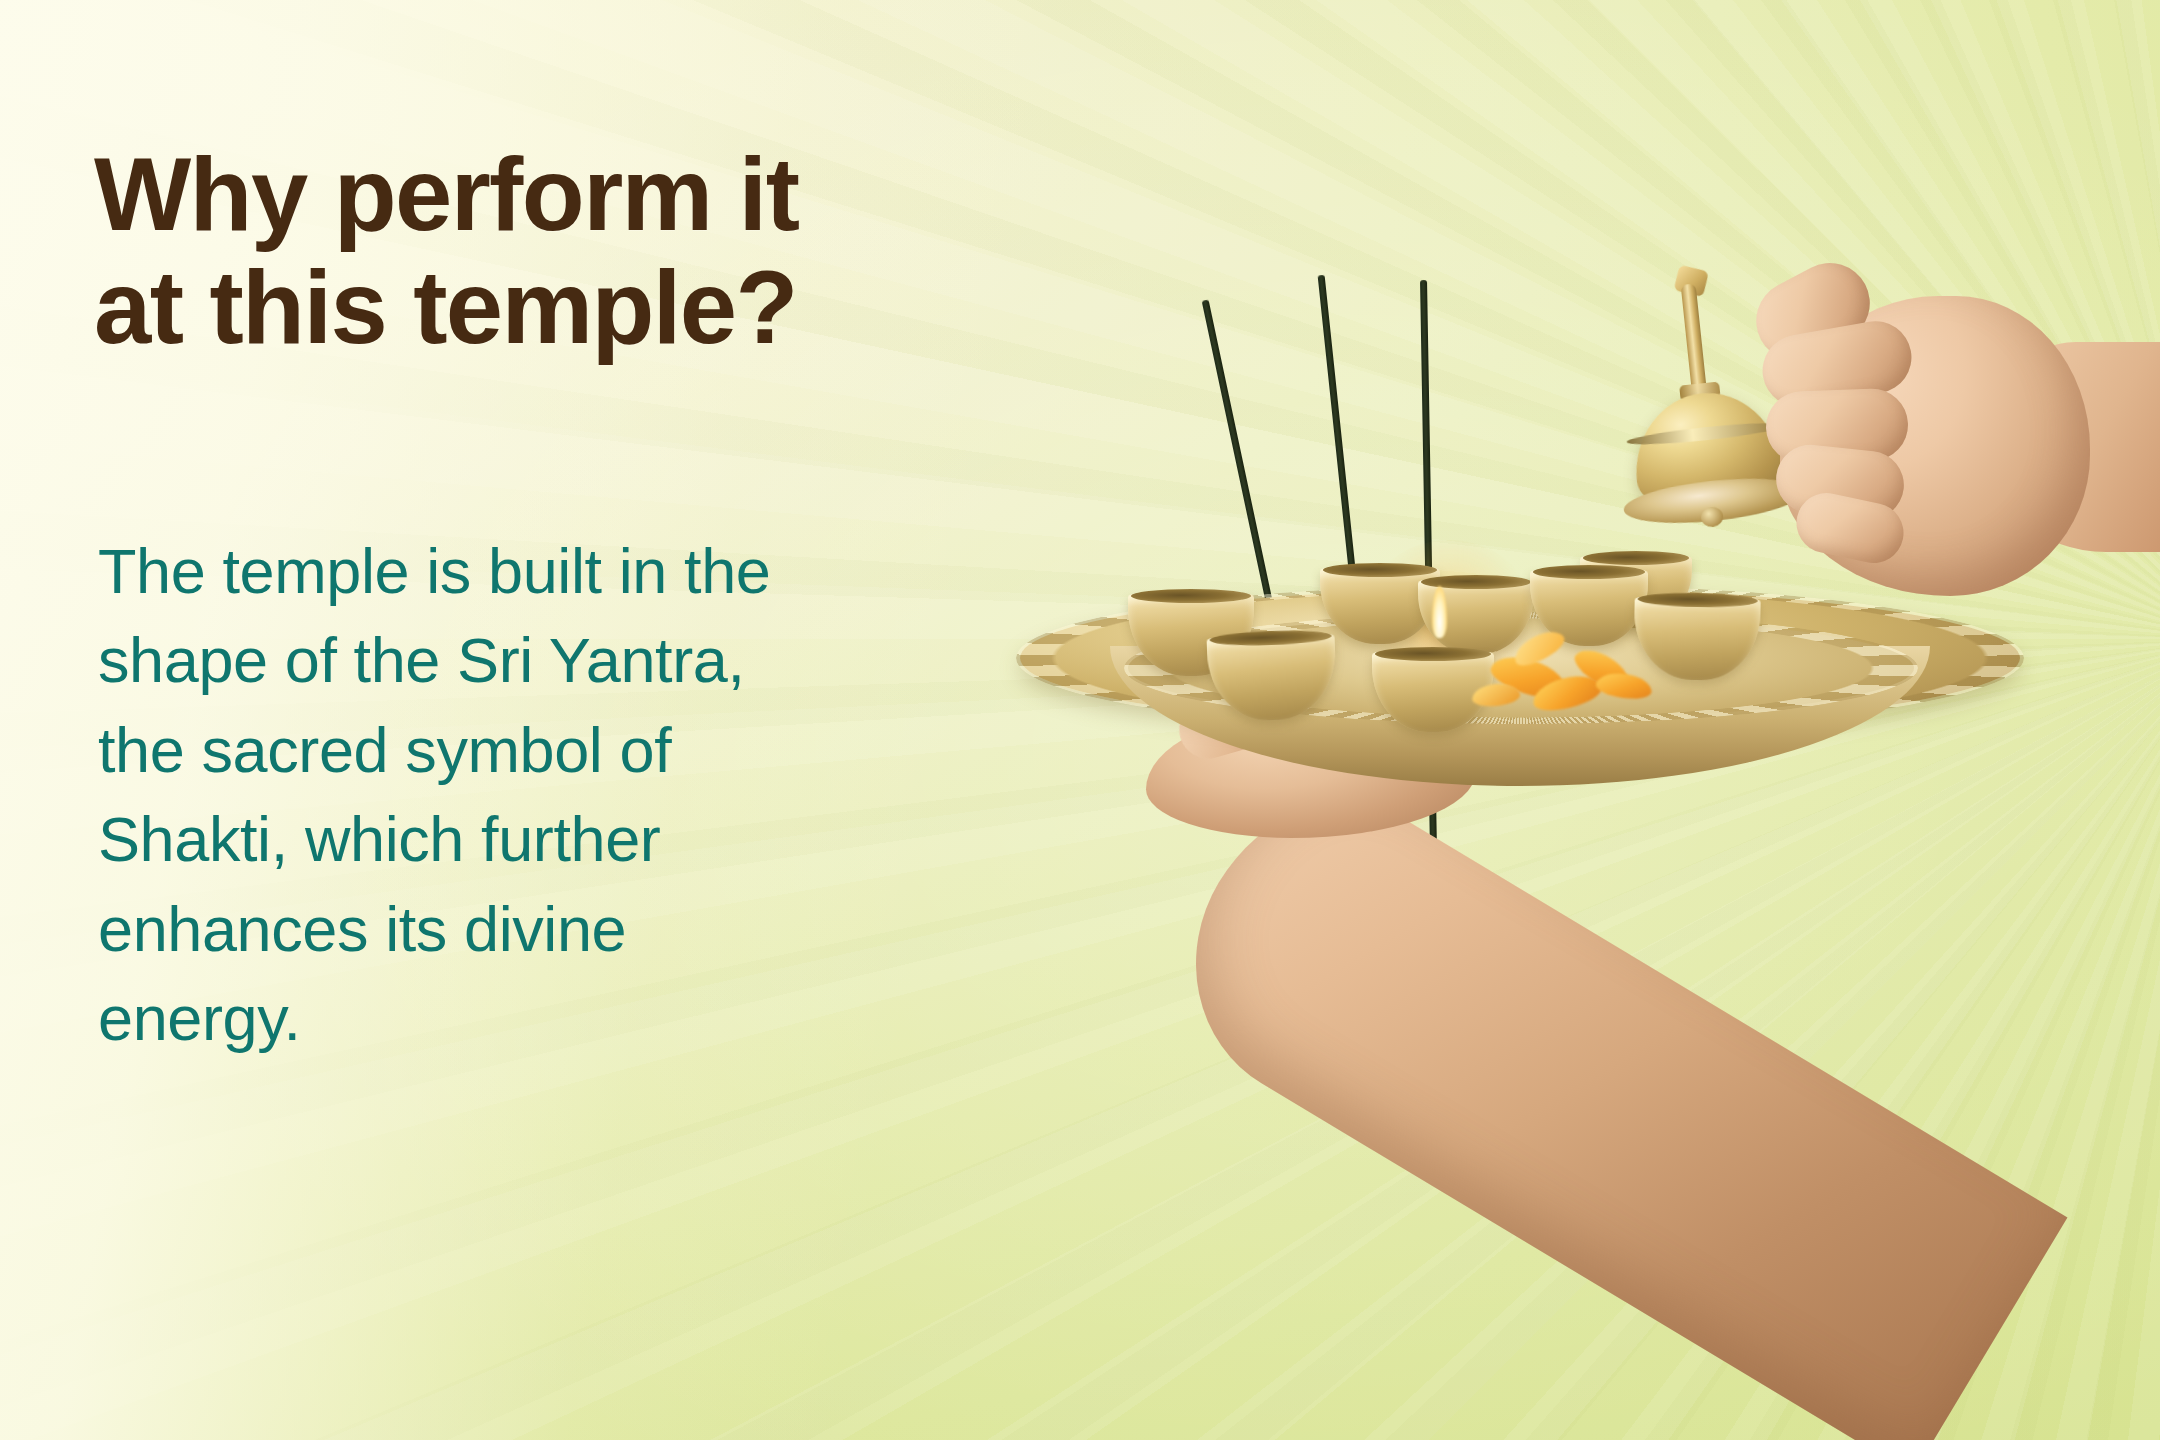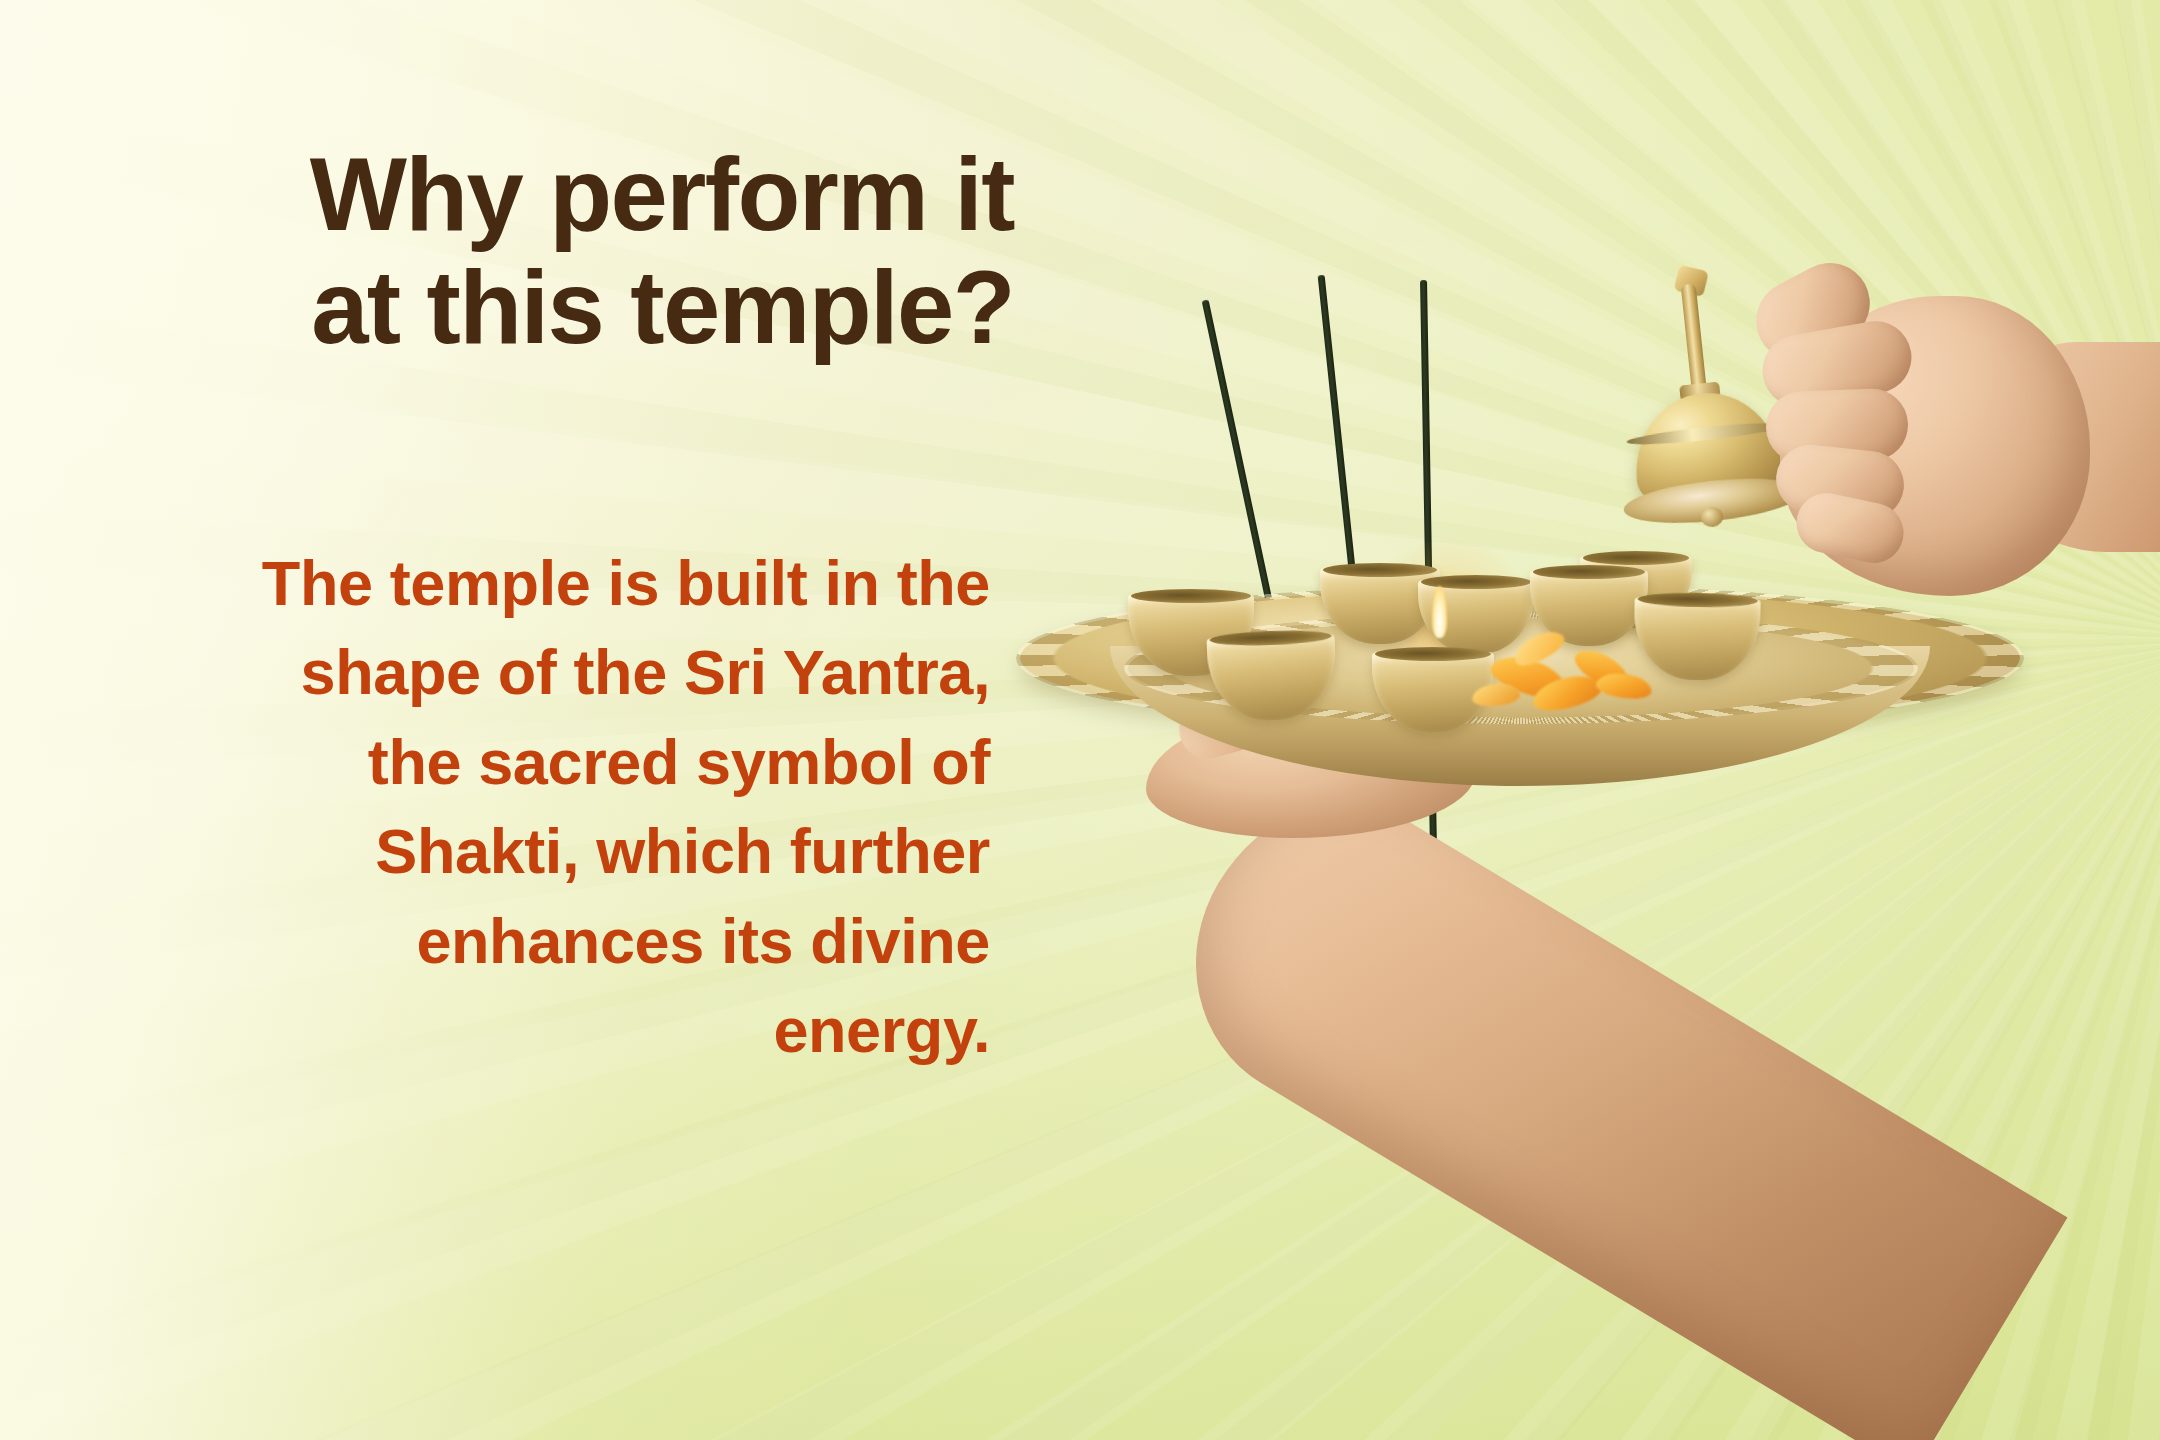--- a/index.html
+++ b/index.html
@@ -69,43 +69,42 @@
     background: radial-gradient(ellipse 95% 95% at 62% 52%,
       rgba(255,255,255,0.22) 0%, rgba(255,255,255,0.0) 62%);
   }
 
   
   .copy {
     position: absolute;
     left: 94px;
     top: 138px;
     width: 920px;
-    text-align: right;
   }
   .headline {
     margin: 0;
     font-size: 103px;
     line-height: 1.10;
     font-weight: 700;
     letter-spacing: -1.6px;
     color: #462a12;
     white-space: pre-line;
     text-shadow: 0 1px 0 rgba(255,255,255,0.25);
   }
   .body-copy {
-    margin: 16px;
+    margin: 4px;
     position: absolute;
     top: 385px;
     left: 0;
     width: 880px;
     font-size: 63px;
     line-height: 1.42;
-    font-weight: 700;
+    font-weight: 400;
     letter-spacing: -0.4px;
-    color: #c2410c;
+    color: #0f766e;
     white-space: pre-line;
   }
 
   
   .photo {
     position: absolute;
     left: 1020px;
     top: 0;
     width: 1140px;
     height: 1440px;

